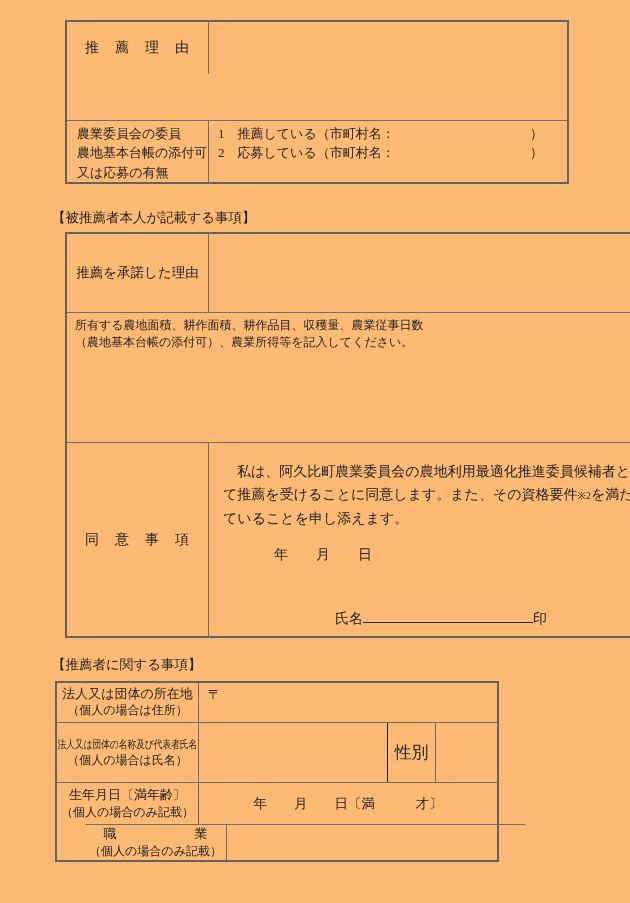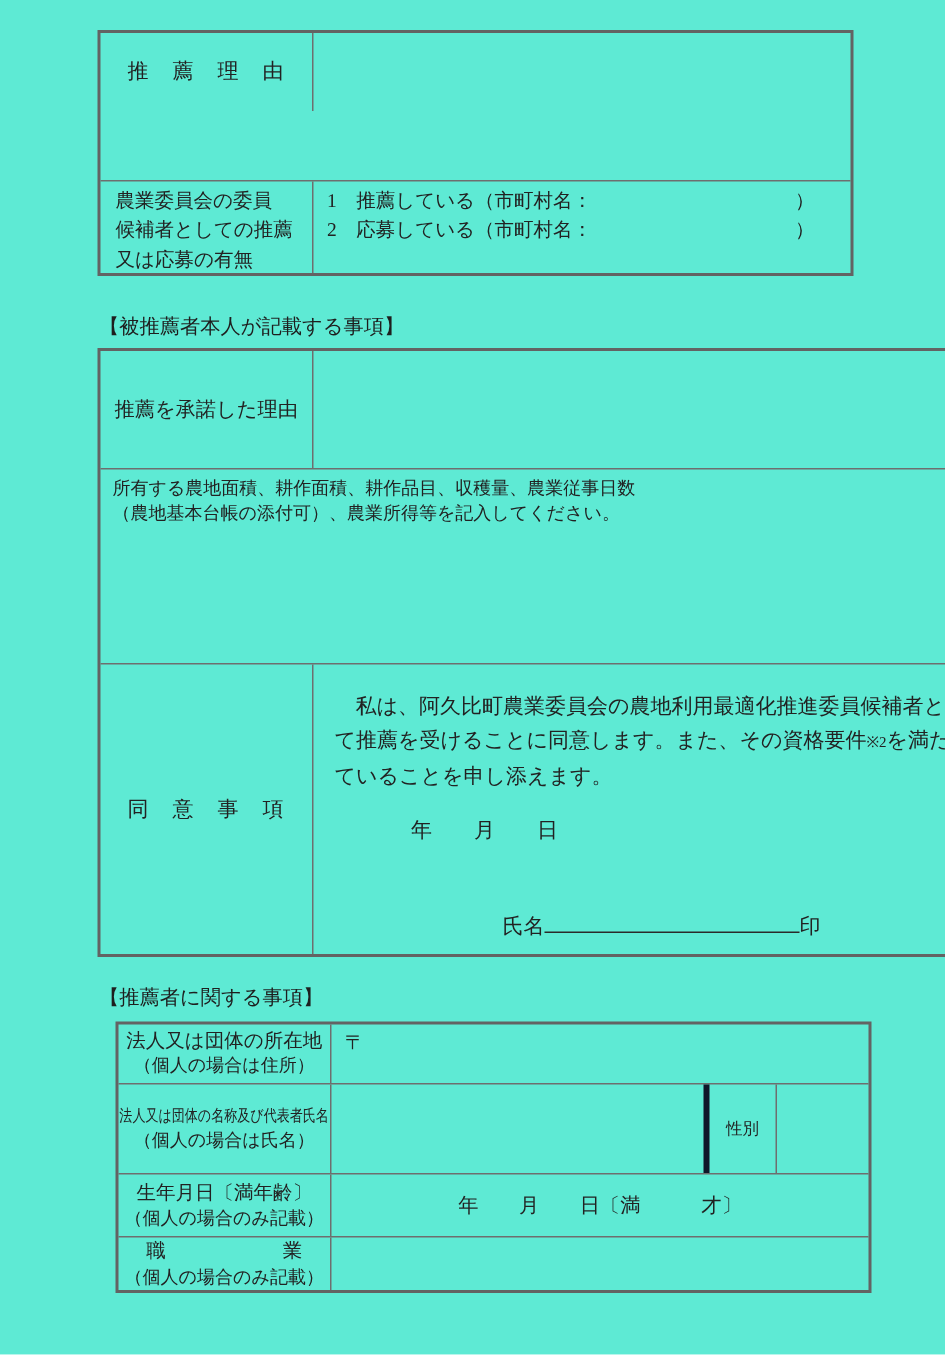--- a/index.html
+++ b/index.html
@@ -1,20 +1,20 @@
 <!DOCTYPE html>
 <html><head>
 <meta charset="utf-8">
 <style>
   * { margin:0; padding:0; box-sizing:border-box; }
   html,body { background:#ffffff; }
   .page {
     position:relative;
     width:630px; height:903px;
-    background:#5eead4;
+    background:#fdba74;
     color:#222222;
     font-family:"Liberation Serif","DejaVu Serif",serif;
     overflow:hidden;
   }
   .tbl {
     position:absolute;
     border:2px solid #636363;
     background:transparent;
     display:flex; flex-direction:column;
   }
@@ -34,21 +34,21 @@
   .t1r2 { flex:1;margin-top:46px; }
   .big-label { font-size:14px; letter-spacing:1px; }
   .t1r2 .lcol { align-items:flex-start; justify-content:flex-start; padding:3px 0 0 10px; }
   .stack13 { font-size:13px; line-height:19.5px; }
   .opts { padding:3px 24px 0 9px; font-size:13px; line-height:19.5px; }
   .opt { display:flex; }
   .opt .close { margin-left:auto; }
 
   
   .sec-heading {
-    position:absolute; left:66px;
+    position:absolute; left:52px;
     font-size:13.5px; line-height:20px; color:#1e1e1e;
   }
   .h2 { top:208px; }
   .h3 { top:655px;text-align:center; }
 
   
   .tbl2 { left:65px; top:232px; width:604px; height:406px; }
   .t2r1 { height:78px; }
   .t2r2 { height:130px; }
   .t2r3 { flex:1; }
@@ -61,36 +61,36 @@
   .name-line {
     margin-top:41px; padding-left:112px; font-size:14px;
     display:flex; align-items:baseline;
   }
   .sign-underline {
     display:inline-block; width:170px; height:14px;
     border-bottom:1px solid #2a2a2a;
   }
 
   
-  .tbl3 { left:77px; top:681px; width:504px; height:181px; }
+  .tbl3 { left:55px; top:681px; width:444px; height:181px; }
   .t3r1 { height:39px; }
   .t3r2 { height:61px; }
   .t3r3 { height:42px; }
-  .t3r4 { flex:1; }
+  .t3r4 { flex:1;margin-left:28px; }
   .lab1 { font-size:13px; line-height:17.5px; }
   .lab2 { font-size:12px; line-height:17.5px; }
   .lab-condensed {
     font-size:11px; line-height:16px; white-space:nowrap;
     transform:scaleX(0.79); transform-origin:center;
   }
   .postal { position:absolute; left:9px; top:3px; font-size:13px; }
   .gender-cell {
-    flex:0 0 48px; border-left:4px solid #0f172a;
+    flex:0 0 48px; border-left:1px solid #0f172a;
     display:flex; align-items:center; justify-content:center;
-    font-size:11px;
+    font-size:17px;
   }
   .gender-value { flex:0 0 62px; border-left:1px solid #6e6e6e; }
   .t3r2 .vcol.namebox { flex:1; }
   .birth-value {
     display:flex; align-items:center; justify-content:center;
     height:100%; font-size:13.5px;
   }
 </style>
 </head>
 <body>
@@ -100,21 +100,21 @@
   <div class="tbl tbl1">
     <div class="trow t1r1">
       <div class="lcol">
         <span class="big-label">推　薦　理　由</span>
       </div>
       <div class="vcol"></div>
     </div>
     <div class="trow t1r2">
       <div class="lcol">
         <div class="stack13">農業委員会の委員</div>
-        <div class="stack13">候補者としての推薦</div>
+        <div class="stack13">農地基本台帳の添付可</div>
         <div class="stack13">又は応募の有無</div>
       </div>
       <div class="vcol opts">
         <div class="opt">
           <span>1　推薦している（市町村名：</span>
           <span class="close">）</span>
         </div>
         <div class="opt">
           <span>2　応募している（市町村名：</span>
           <span class="close">）</span>

